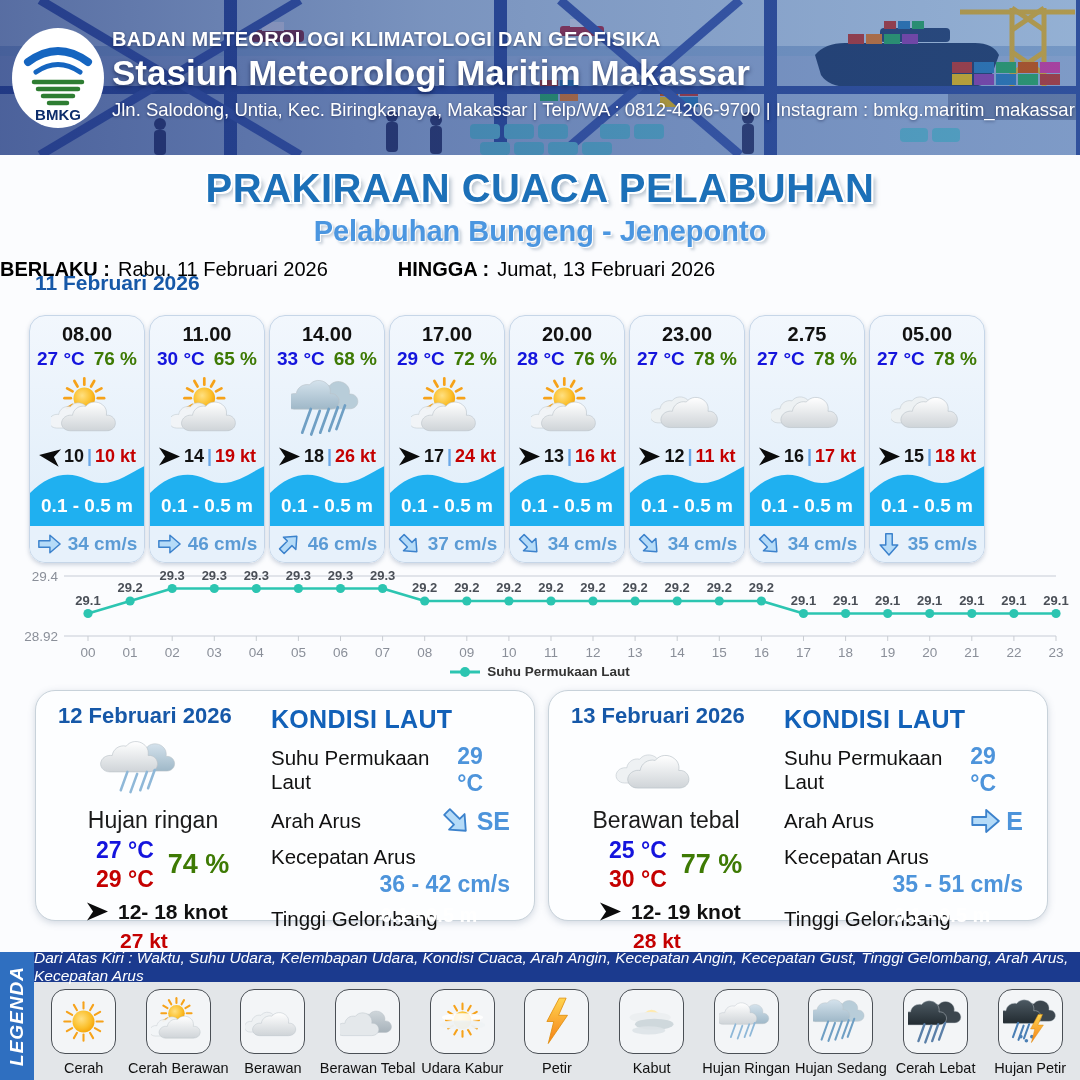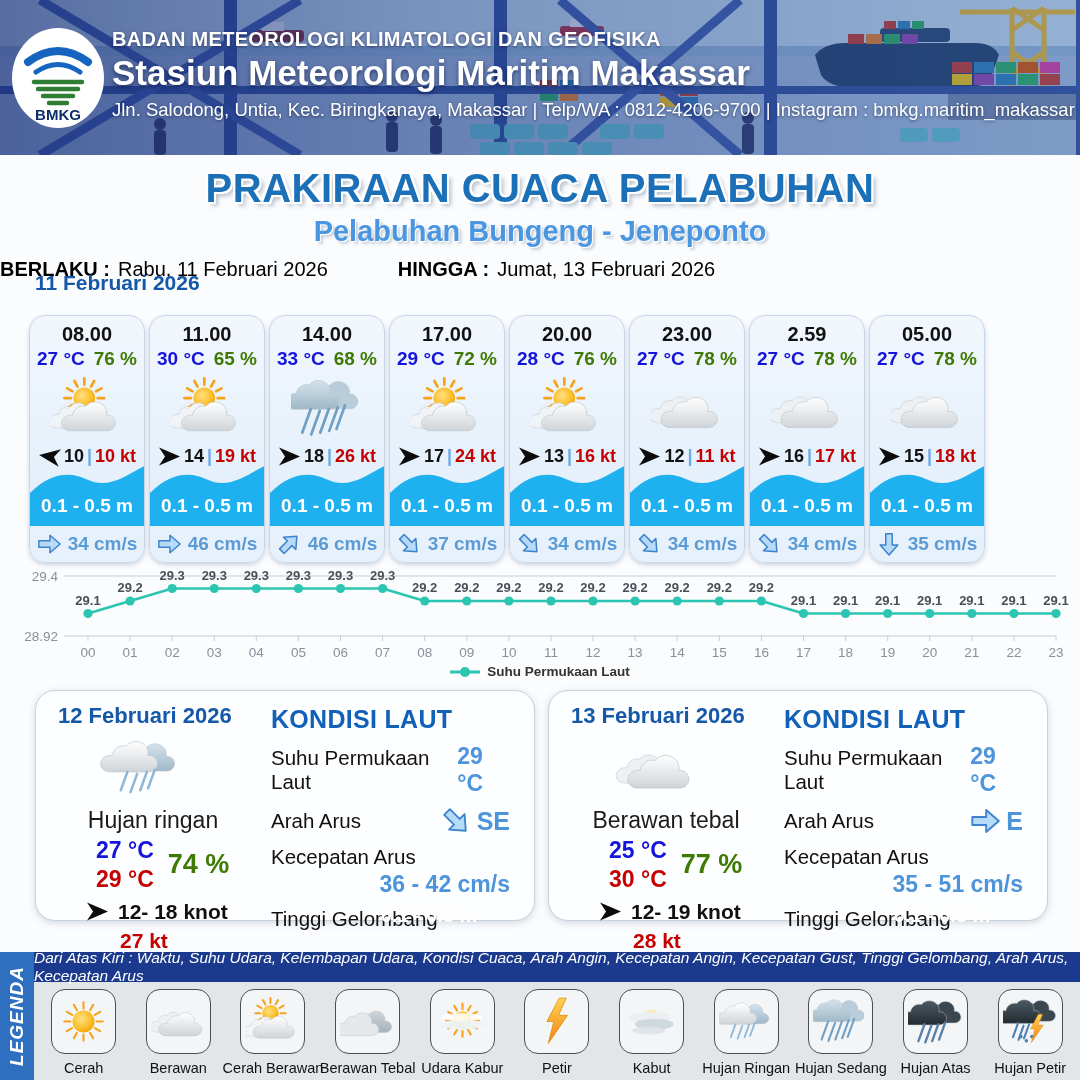--- a/index.html
+++ b/index.html
@@ -558,21 +558,21 @@
     <div class="h-cur">
       <span class="cur-arrow " style="transform:rotate(45deg)">
           <svg viewBox="0 0 26 26">
             <path d="M2 9.5 L14 9.5 L14 3.5 L25 13 L14 22.5 L14 16.5 L2 16.5 Z" fill="#b5dbf8" stroke="#3c82cc" stroke-width="1.6" stroke-linejoin="round"></path>
           </svg>
         </span>
       <span class="h-cv">34 cm/s</span>
     </div>
   </div>
   <div class="hcard">
-    <div class="h-time">2.59</div>
+    <div class="h-time">2.75</div>
     <div class="h-th">
       <span class="h-temp">27 °C</span>
       <span class="h-hum">78 %</span>
     </div>
     <div class="h-icon"><svg viewBox="0 0 80 80">
           <g transform="translate(30,48) scale(0.74)">
             <path d="M -30 10 C -39 10 -44 2 -41 -4 C -39 -9 -33 -12 -27 -11 C -26 -19 -18 -25 -9 -23 C -4 -30 7 -31 14 -25 C 18 -22 20 -17 19 -11 C 27 -12 32 -5 31 1 C 30 7 25 10 19 10 Z" fill="#eef1f3" opacity="0.95" stroke="#b9c2c8" stroke-width="0.8"></path>
           </g>
           <g transform="translate(47,52) scale(0.86)">
             <path d="M -30 10 C -39 10 -44 2 -41 -4 C -39 -9 -33 -12 -27 -11 C -26 -19 -18 -25 -9 -23 C -4 -30 7 -31 14 -25 C 18 -22 20 -17 19 -11 C 27 -12 32 -5 31 1 C 30 7 25 10 19 10 Z" fill="url(#gCloud)" opacity="1" stroke="#b9c2c8" stroke-width="0.8"></path>
@@ -914,33 +914,20 @@
               <line x1="56.5" y1="30.5" x2="64.2" y2="26.0"></line>
             </g>
             <circle cx="40" cy="40" r="16" fill="url(#gSun)"></circle>
           </svg>
         </div>
     <span>Cerah</span>
   </div>
   <div class="legend-item">
     <div class="tile">
           <svg viewBox="0 0 80 80">
-            <g transform="translate(30,48) scale(0.74)">
-              <path d="M -30 10 C -39 10 -44 2 -41 -4 C -39 -9 -33 -12 -27 -11 C -26 -19 -18 -25 -9 -23 C -4 -30 7 -31 14 -25 C 18 -22 20 -17 19 -11 C 27 -12 32 -5 31 1 C 30 7 25 10 19 10 Z" fill="#eef1f3" opacity="0.95" stroke="#b9c2c8" stroke-width="0.8"></path>
-            </g>
-            <g transform="translate(47,52) scale(0.86)">
-              <path d="M -30 10 C -39 10 -44 2 -41 -4 C -39 -9 -33 -12 -27 -11 C -26 -19 -18 -25 -9 -23 C -4 -30 7 -31 14 -25 C 18 -22 20 -17 19 -11 C 27 -12 32 -5 31 1 C 30 7 25 10 19 10 Z" fill="url(#gCloud)" opacity="1" stroke="#b9c2c8" stroke-width="0.8"></path>
-            </g>
-          </svg>
-        </div>
-    <span>Berawan</span>
-  </div>
-  <div class="legend-item">
-    <div class="tile">
-          <svg viewBox="0 0 80 80">
             <g stroke="#f6a21a" stroke-width="3" stroke-linecap="round">
               <line x1="52.0" y1="28.0" x2="59.0" y2="28.0"></line>
               <line x1="50.0" y1="35.5" x2="56.1" y2="39.0"></line>
               <line x1="44.5" y1="41.0" x2="48.0" y2="47.1"></line>
               <line x1="37.0" y1="43.0" x2="37.0" y2="50.0"></line>
               <line x1="29.5" y1="41.0" x2="26.0" y2="47.1"></line>
               <line x1="24.0" y1="35.5" x2="17.9" y2="39.0"></line>
               <line x1="22.0" y1="28.0" x2="15.0" y2="28.0"></line>
               <line x1="24.0" y1="20.5" x2="17.9" y2="17.0"></line>
               <line x1="29.5" y1="15.0" x2="26.0" y2="8.9"></line>
@@ -951,20 +938,33 @@
             <circle cx="37" cy="28" r="12" fill="url(#gSun)"></circle>
             <g transform="translate(28,54) scale(0.72)">
               <path d="M -30 10 C -39 10 -44 2 -41 -4 C -39 -9 -33 -12 -27 -11 C -26 -19 -18 -25 -9 -23 C -4 -30 7 -31 14 -25 C 18 -22 20 -17 19 -11 C 27 -12 32 -5 31 1 C 30 7 25 10 19 10 Z" fill="#f2f5f7" opacity="0.95" stroke="#b9c2c8" stroke-width="0.8"></path>
             </g>
             <g transform="translate(46,56) scale(0.82)">
               <path d="M -30 10 C -39 10 -44 2 -41 -4 C -39 -9 -33 -12 -27 -11 C -26 -19 -18 -25 -9 -23 C -4 -30 7 -31 14 -25 C 18 -22 20 -17 19 -11 C 27 -12 32 -5 31 1 C 30 7 25 10 19 10 Z" fill="url(#gCloud)" opacity="1" stroke="#b9c2c8" stroke-width="0.8"></path>
             </g>
           </svg>
         </div>
     <span>Cerah Berawan</span>
+  </div>
+  <div class="legend-item">
+    <div class="tile">
+          <svg viewBox="0 0 80 80">
+            <g transform="translate(30,48) scale(0.74)">
+              <path d="M -30 10 C -39 10 -44 2 -41 -4 C -39 -9 -33 -12 -27 -11 C -26 -19 -18 -25 -9 -23 C -4 -30 7 -31 14 -25 C 18 -22 20 -17 19 -11 C 27 -12 32 -5 31 1 C 30 7 25 10 19 10 Z" fill="#eef1f3" opacity="0.95" stroke="#b9c2c8" stroke-width="0.8"></path>
+            </g>
+            <g transform="translate(47,52) scale(0.86)">
+              <path d="M -30 10 C -39 10 -44 2 -41 -4 C -39 -9 -33 -12 -27 -11 C -26 -19 -18 -25 -9 -23 C -4 -30 7 -31 14 -25 C 18 -22 20 -17 19 -11 C 27 -12 32 -5 31 1 C 30 7 25 10 19 10 Z" fill="url(#gCloud)" opacity="1" stroke="#b9c2c8" stroke-width="0.8"></path>
+            </g>
+          </svg>
+        </div>
+    <span>Berawan</span>
   </div>
   <div class="legend-item">
     <div class="tile">
           <svg viewBox="0 0 80 80">
             <g transform="translate(50,48) scale(0.8)">
               <path d="M -30 10 C -39 10 -44 2 -41 -4 C -39 -9 -33 -12 -27 -11 C -26 -19 -18 -25 -9 -23 C -4 -30 7 -31 14 -25 C 18 -22 20 -17 19 -11 C 27 -12 32 -5 31 1 C 30 7 25 10 19 10 Z" fill="url(#gGrayCloud)" opacity="1" stroke="#b9c2c8" stroke-width="0.8"></path>
             </g>
             <g transform="translate(30,52) scale(0.85)">
               <path d="M -30 10 C -39 10 -44 2 -41 -4 C -39 -9 -33 -12 -27 -11 C -26 -19 -18 -25 -9 -23 C -4 -30 7 -31 14 -25 C 18 -22 20 -17 19 -11 C 27 -12 32 -5 31 1 C 30 7 25 10 19 10 Z" fill="#e4e8eb" opacity="1" stroke="#b9c2c8" stroke-width="0.8"></path>
             </g>
@@ -1064,21 +1064,21 @@
               <path d="M -30 10 C -39 10 -44 2 -41 -4 C -39 -9 -33 -12 -27 -11 C -26 -19 -18 -25 -9 -23 C -4 -30 7 -31 14 -25 C 18 -22 20 -17 19 -11 C 27 -12 32 -5 31 1 C 30 7 25 10 19 10 Z" fill="url(#gDarkCloud)" opacity="1" stroke="#b9c2c8" stroke-width="0.8"></path>
             </g>
             <g stroke="#5a7fa8" stroke-width="3.4" stroke-linecap="round">
               <line x1="24" y1="44" x2="15.16" y2="68.44"></line>
               <line x1="34" y1="46" x2="25.16" y2="70.44"></line>
               <line x1="44" y1="44" x2="35.16" y2="68.44"></line>
               <line x1="54" y1="42" x2="45.16" y2="66.44"></line>
             </g>
           </svg>
         </div>
-    <span>Hujan Atas</span>
+    <span>Cerah Lebat</span>
   </div>
   <div class="legend-item">
     <div class="tile">
           <svg viewBox="0 0 80 80">
             <g transform="translate(52,32) scale(0.78)">
               <path d="M -30 10 C -39 10 -44 2 -41 -4 C -39 -9 -33 -12 -27 -11 C -26 -19 -18 -25 -9 -23 C -4 -30 7 -31 14 -25 C 18 -22 20 -17 19 -11 C 27 -12 32 -5 31 1 C 30 7 25 10 19 10 Z" fill="#3c464e" opacity="1" stroke="#b9c2c8" stroke-width="0.8"></path>
             </g>
             <g transform="translate(28,34) scale(0.88)">
               <path d="M -30 10 C -39 10 -44 2 -41 -4 C -39 -9 -33 -12 -27 -11 C -26 -19 -18 -25 -9 -23 C -4 -30 7 -31 14 -25 C 18 -22 20 -17 19 -11 C 27 -12 32 -5 31 1 C 30 7 25 10 19 10 Z" fill="url(#gDarkCloud)" opacity="1" stroke="#b9c2c8" stroke-width="0.8"></path>
             </g>

